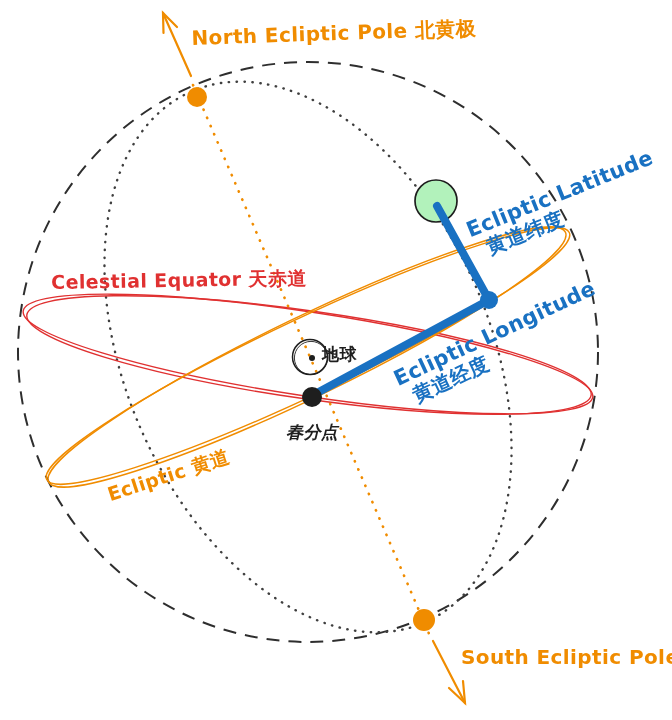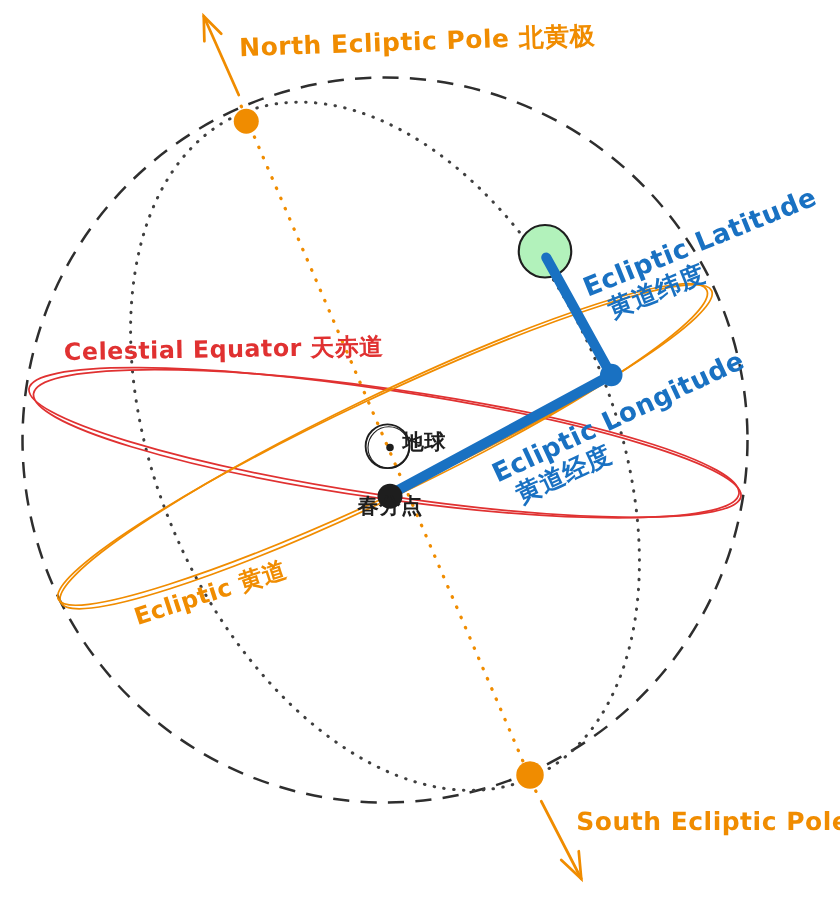--- a/index.html
+++ b/index.html
@@ -89,18 +89,18 @@
     <span class="zh indent12">黄道纬度</span>
   </div>
 
   <div class="lbl blue fs21 r-25 two-line" style="left:390px;top:369px;">
     <span>Ecliptic Longitude</span>
     <span class="zh indent10">黄道经度</span>
   </div>
 
   <div class="lbl ink fs17" style="left:322px;top:345px;font-weight:600;">地球</div>
 
-  <div class="lbl ink fs17" style="left:286px;top:396px;font-weight:600;">春分点</div>
+  <div class="lbl ink fs17" style="left:286px;top:423px;font-weight:600;font-style:italic;">春分点</div>
 
   <div class="lbl orange fs19 r-18" style="left:105px;top:485px;">Ecliptic 黄道</div>
 
   <div class="lbl orange fs20" style="left:461px;top:646px;">South Ecliptic Pole 南黄极</div>
 </div>
 
 </body></html>

